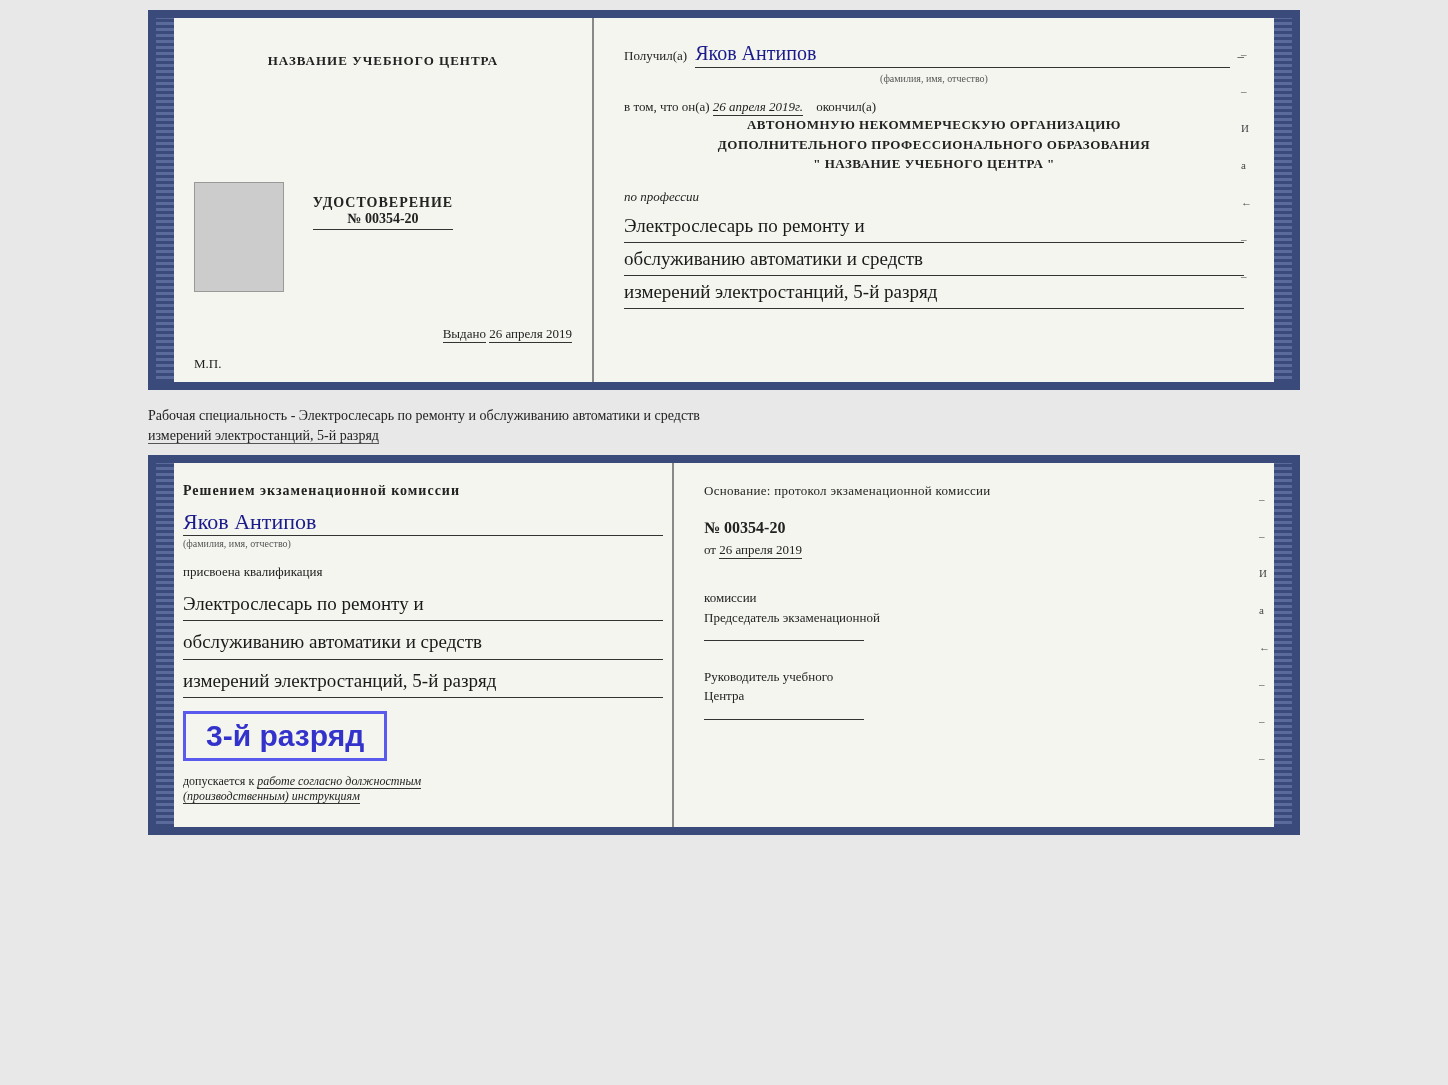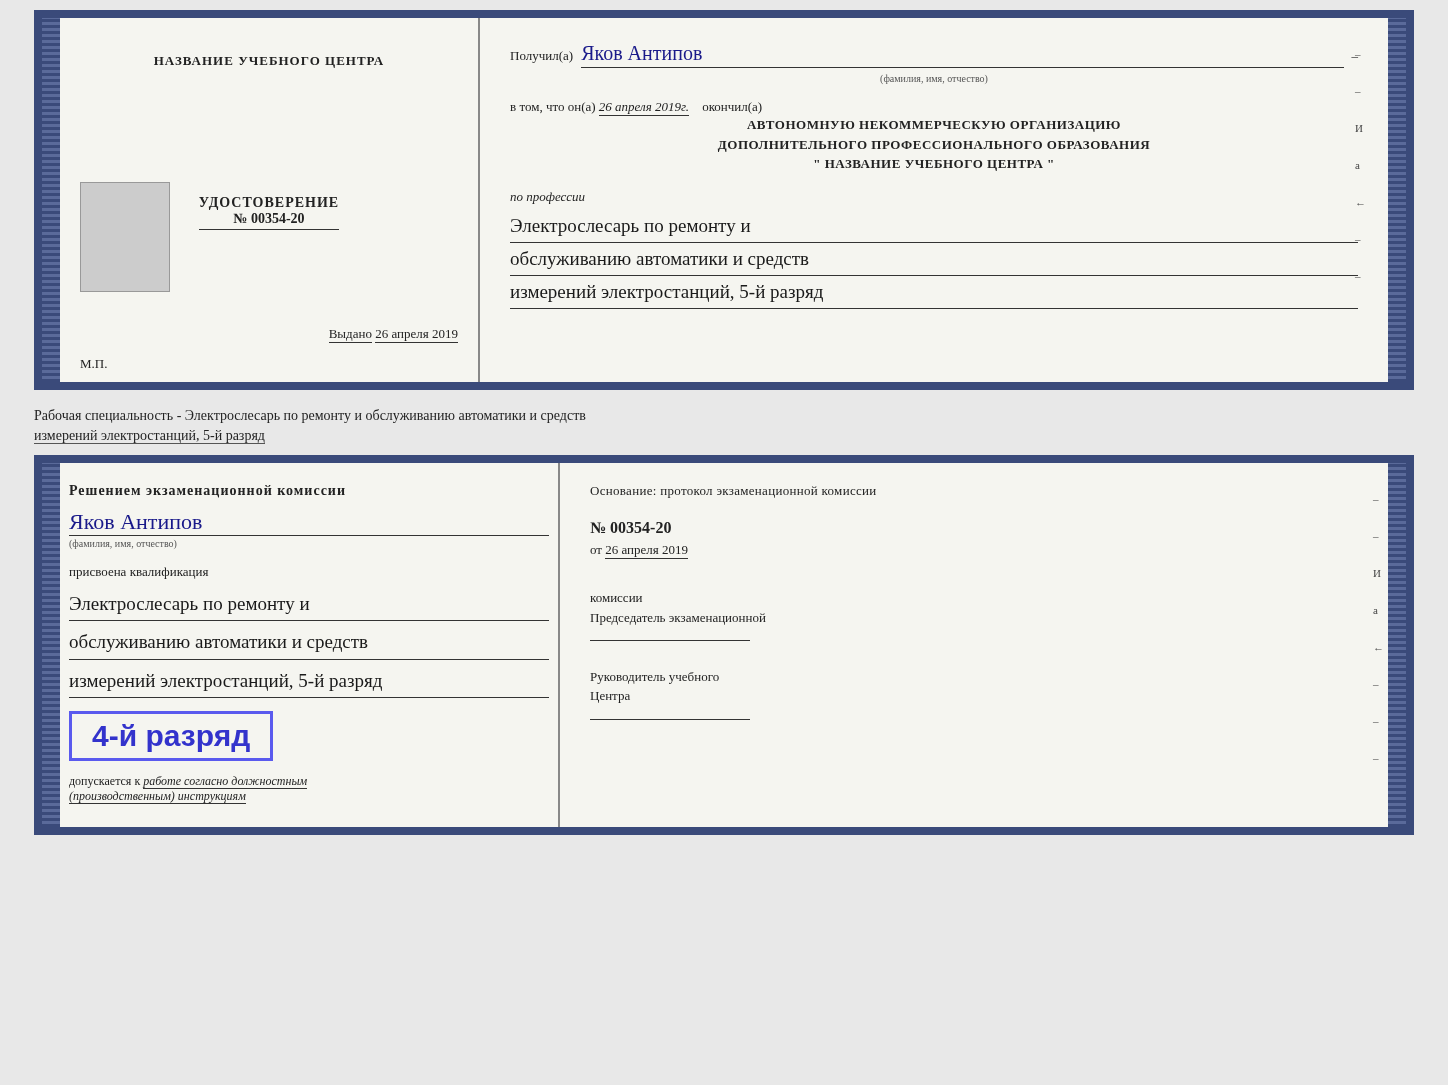--- a/index.html
+++ b/index.html
@@ -11,21 +11,21 @@
       display: flex;
       flex-direction: column;
       align-items: center;
       padding: 10px;
     }
 
     .document-container {
       display: flex;
       flex-direction: column;
       gap: 8px;
-      width: 1380px;
+      width: 1152px;
     }
 
     
     .certificate-book {
       display: flex;
       border: 8px solid #3a4a7a;
       background: #f5f5f0;
       position: relative;
       min-height: 380px;
     }
@@ -427,21 +427,21 @@
 
       <span class="person-name-large">Яков Антипов</span>
       <div class="fio-hint2">(фамилия, имя, отчество)</div>
 
       <div class="qualification-label">присвоена квалификация</div>
 
       <span class="qualification-text">Электрослесарь по ремонту и</span>
       <span class="qualification-text">обслуживанию автоматики и средств</span>
       <span class="qualification-text">измерений электростанций, 5-й разряд</span>
 
-      <div class="razryad-badge">4-й разряд</div>
+      <div class="razryad-badge">3-й разряд</div>
 
       <div class="допускается-text">
         <span>допускается к</span>
         <span class="italic-underline">работе согласно должностным</span><br>
         <span class="italic-underline">(производственным) инструкциям</span>
       </div>
     </div>
 
     <div class="bottom-right">
       <div class="osnovaniye-text">Основание:  протокол  экзаменационной  комиссии</div>

